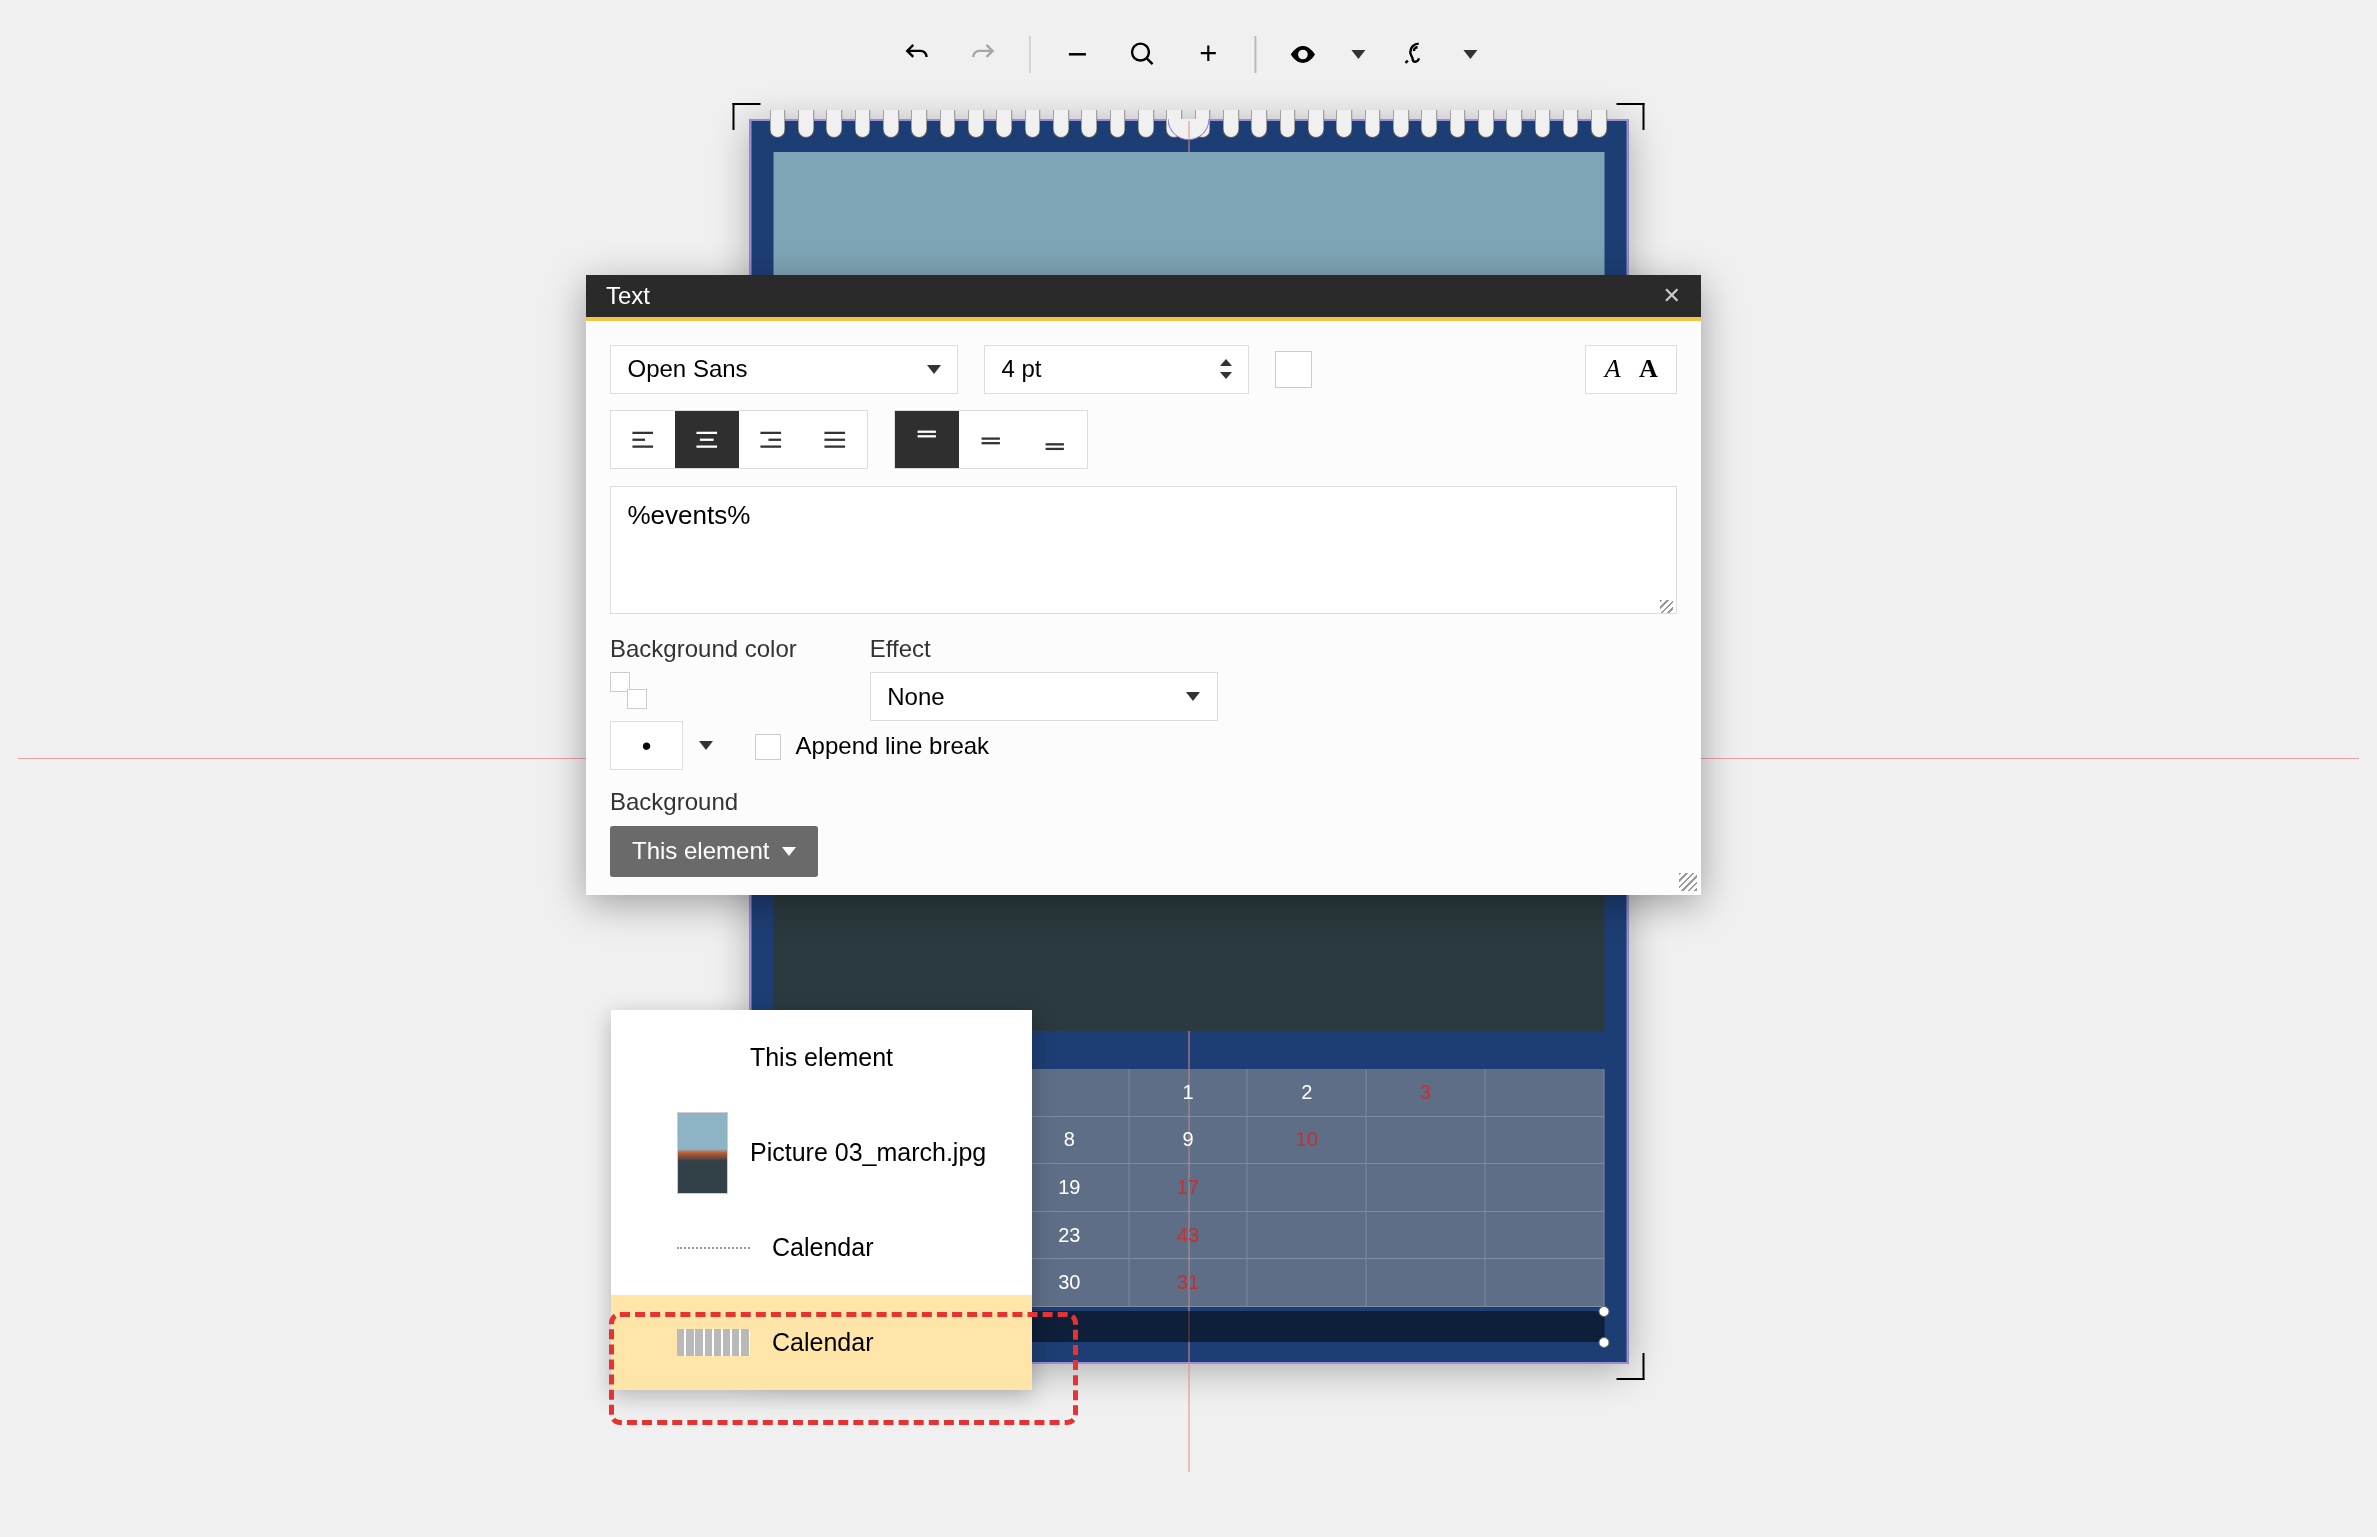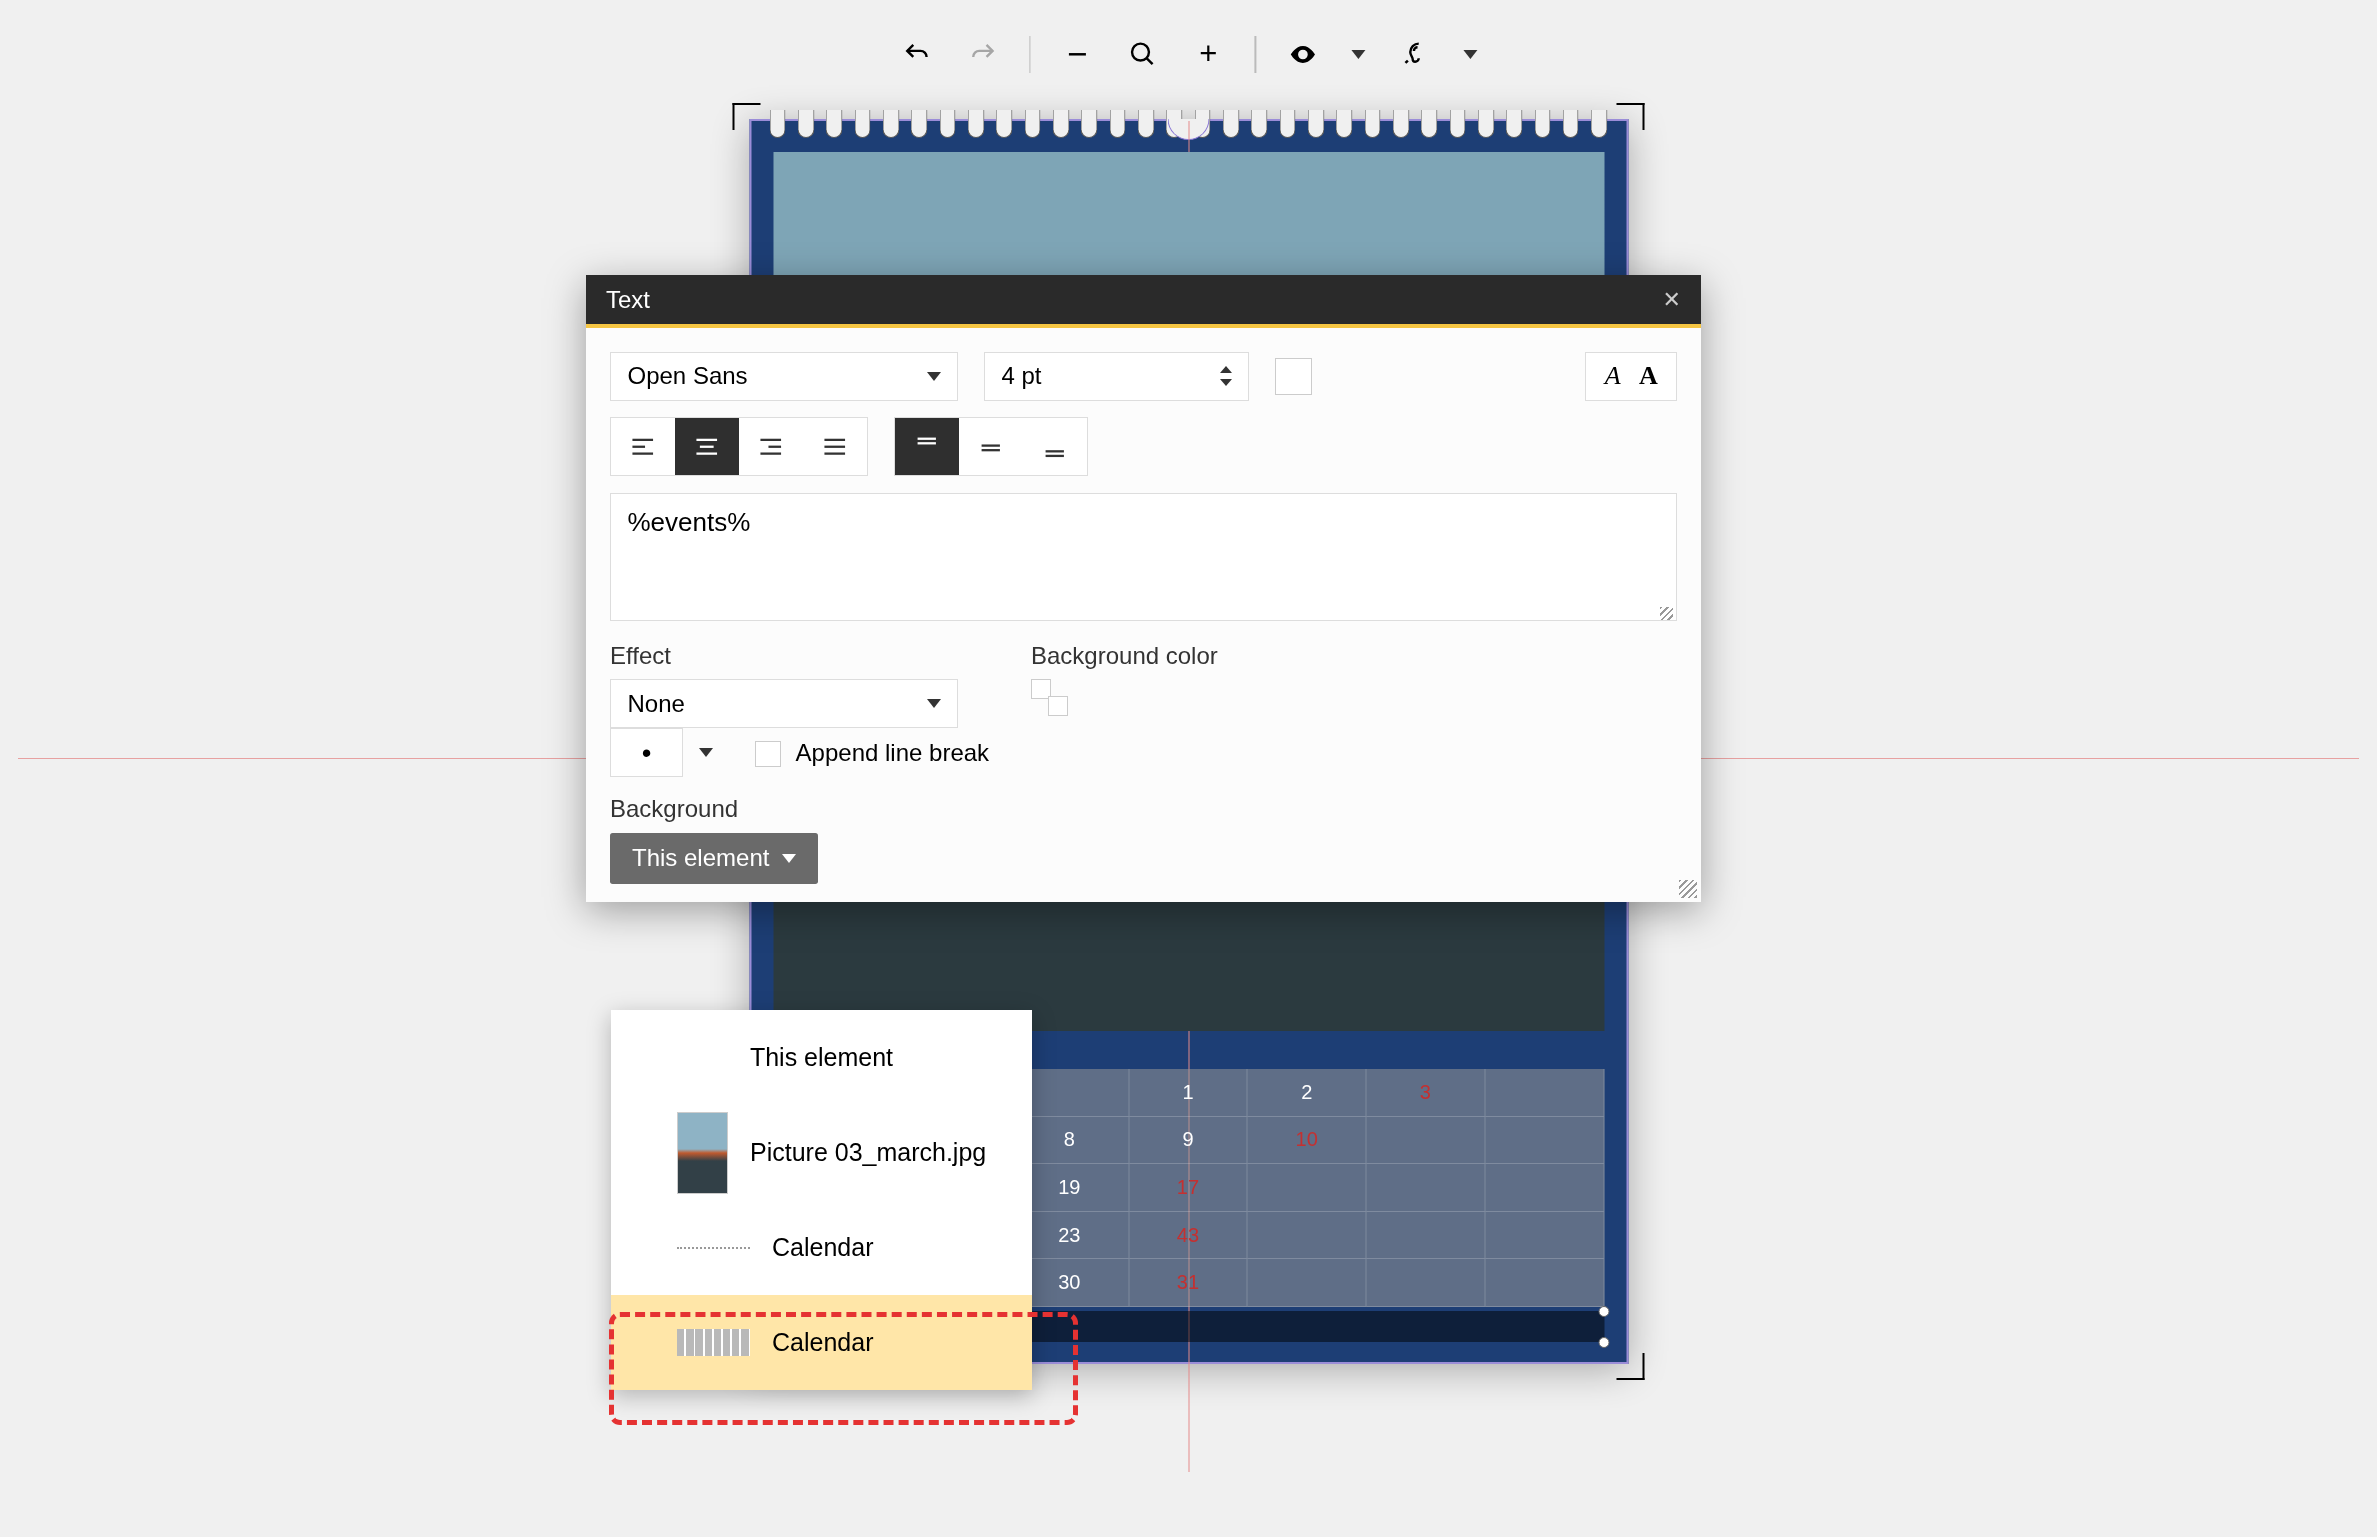--- a/index.html
+++ b/index.html
@@ -27,21 +27,21 @@
   .center-guide-v{ position:absolute; top:0; bottom:-110px; left:50%; width:0.9px; background:#e38a8a;}
   body > .guide-h { position:absolute; top:758px; left:18.3px; right:18.3px; height:0.9px; background:#e7a1a1;}
   .corner-tick{ position:absolute; width:27.5px; height:27.5px;}
   .corner-tick.tl{ top:-18.3px; left:-18.3px; border-top:2.7px solid #000; border-left:2.7px solid #000;}
   .corner-tick.tr{ top:-18.3px; right:-18.3px; border-top:2.7px solid #000; border-right:2.7px solid #000;}
   .corner-tick.bl{ bottom:-18.3px; left:-18.3px; border-bottom:2.7px solid #000; border-left:2.7px solid #000;}
   .corner-tick.br{ bottom:-18.3px; right:-18.3px; border-bottom:2.7px solid #000; border-right:2.7px solid #000;}
 
   
   .dialog { position:absolute; top:275px; left:586px; width:1115px; background:#fcfcfc; box-shadow:0 9.2px 37px rgba(0,0,0,0.35);}
-  .dialog .titlebar { background:#2a2a2a; color:#fff; height:49px; display:flex; align-items:center; padding:0 20px; font-size:24px; justify-content:space-between;}
+  .dialog .titlebar { background:#2a2a2a; color:#fff; height:42px; display:flex; align-items:center; padding:0 20px; font-size:24px; justify-content:space-between;}
   .dialog .titlebar .close{ cursor:pointer; font-size:22px; color:#ccc;}
   .accent-strip { height:3.7px; background:#f5c542;}
   .dialog-body { padding:24px 24px 18.3px 24px;}
   .row { display:flex; align-items:center; gap:26px; margin-bottom:16.5px; flex-wrap:wrap;}
   .select, .numbox { background:#fff; border:0.9px solid #ddd; height:49px; display:flex; align-items:center; padding:0 16.5px; font-size:24px; position:relative;}
   .font-select { width:348px; justify-content:space-between;}
   .size-box { width:265px; justify-content:space-between;}
   .caret{ width:0;height:0;border-left:7.3px solid transparent;border-right:7.3px solid transparent;border-top:9.2px solid #333;}
   .spinner { display:flex; flex-direction:column; gap:5.5px;}
   .spinner .up,.spinner .down{ width:0;height:0;border-left:6.4px solid transparent;border-right:6.4px solid transparent; cursor:pointer;}
@@ -309,30 +309,30 @@
           </div>
       </div>
     </div>
     <div class="ta-wrap">
       <textarea class="textarea" style="">%events%</textarea>
       <div class="ta-grip"></div>
     </div>
 
     <div class="two-col">
       <div>
+        <div class="section-label">Background color</div>
+        <span class="bg-swatch"></span>
+      </div>
+      <div>
         <div class="section-label">Effect</div>
         <div class="select effect-select">
           <span>None</span>
           <div class="caret"></div>
         </div>
       </div>
-      <div>
-        <div class="section-label">Background color</div>
-        <span class="bg-swatch"></span>
-      </div>
     </div>
 
     <div class="row">
       <div class="sep-picker">
         <div class="box">•</div>
         <div class="dd">
             <div class="caret"></div>
           </div>
       </div>
       <div class="cb-row">

